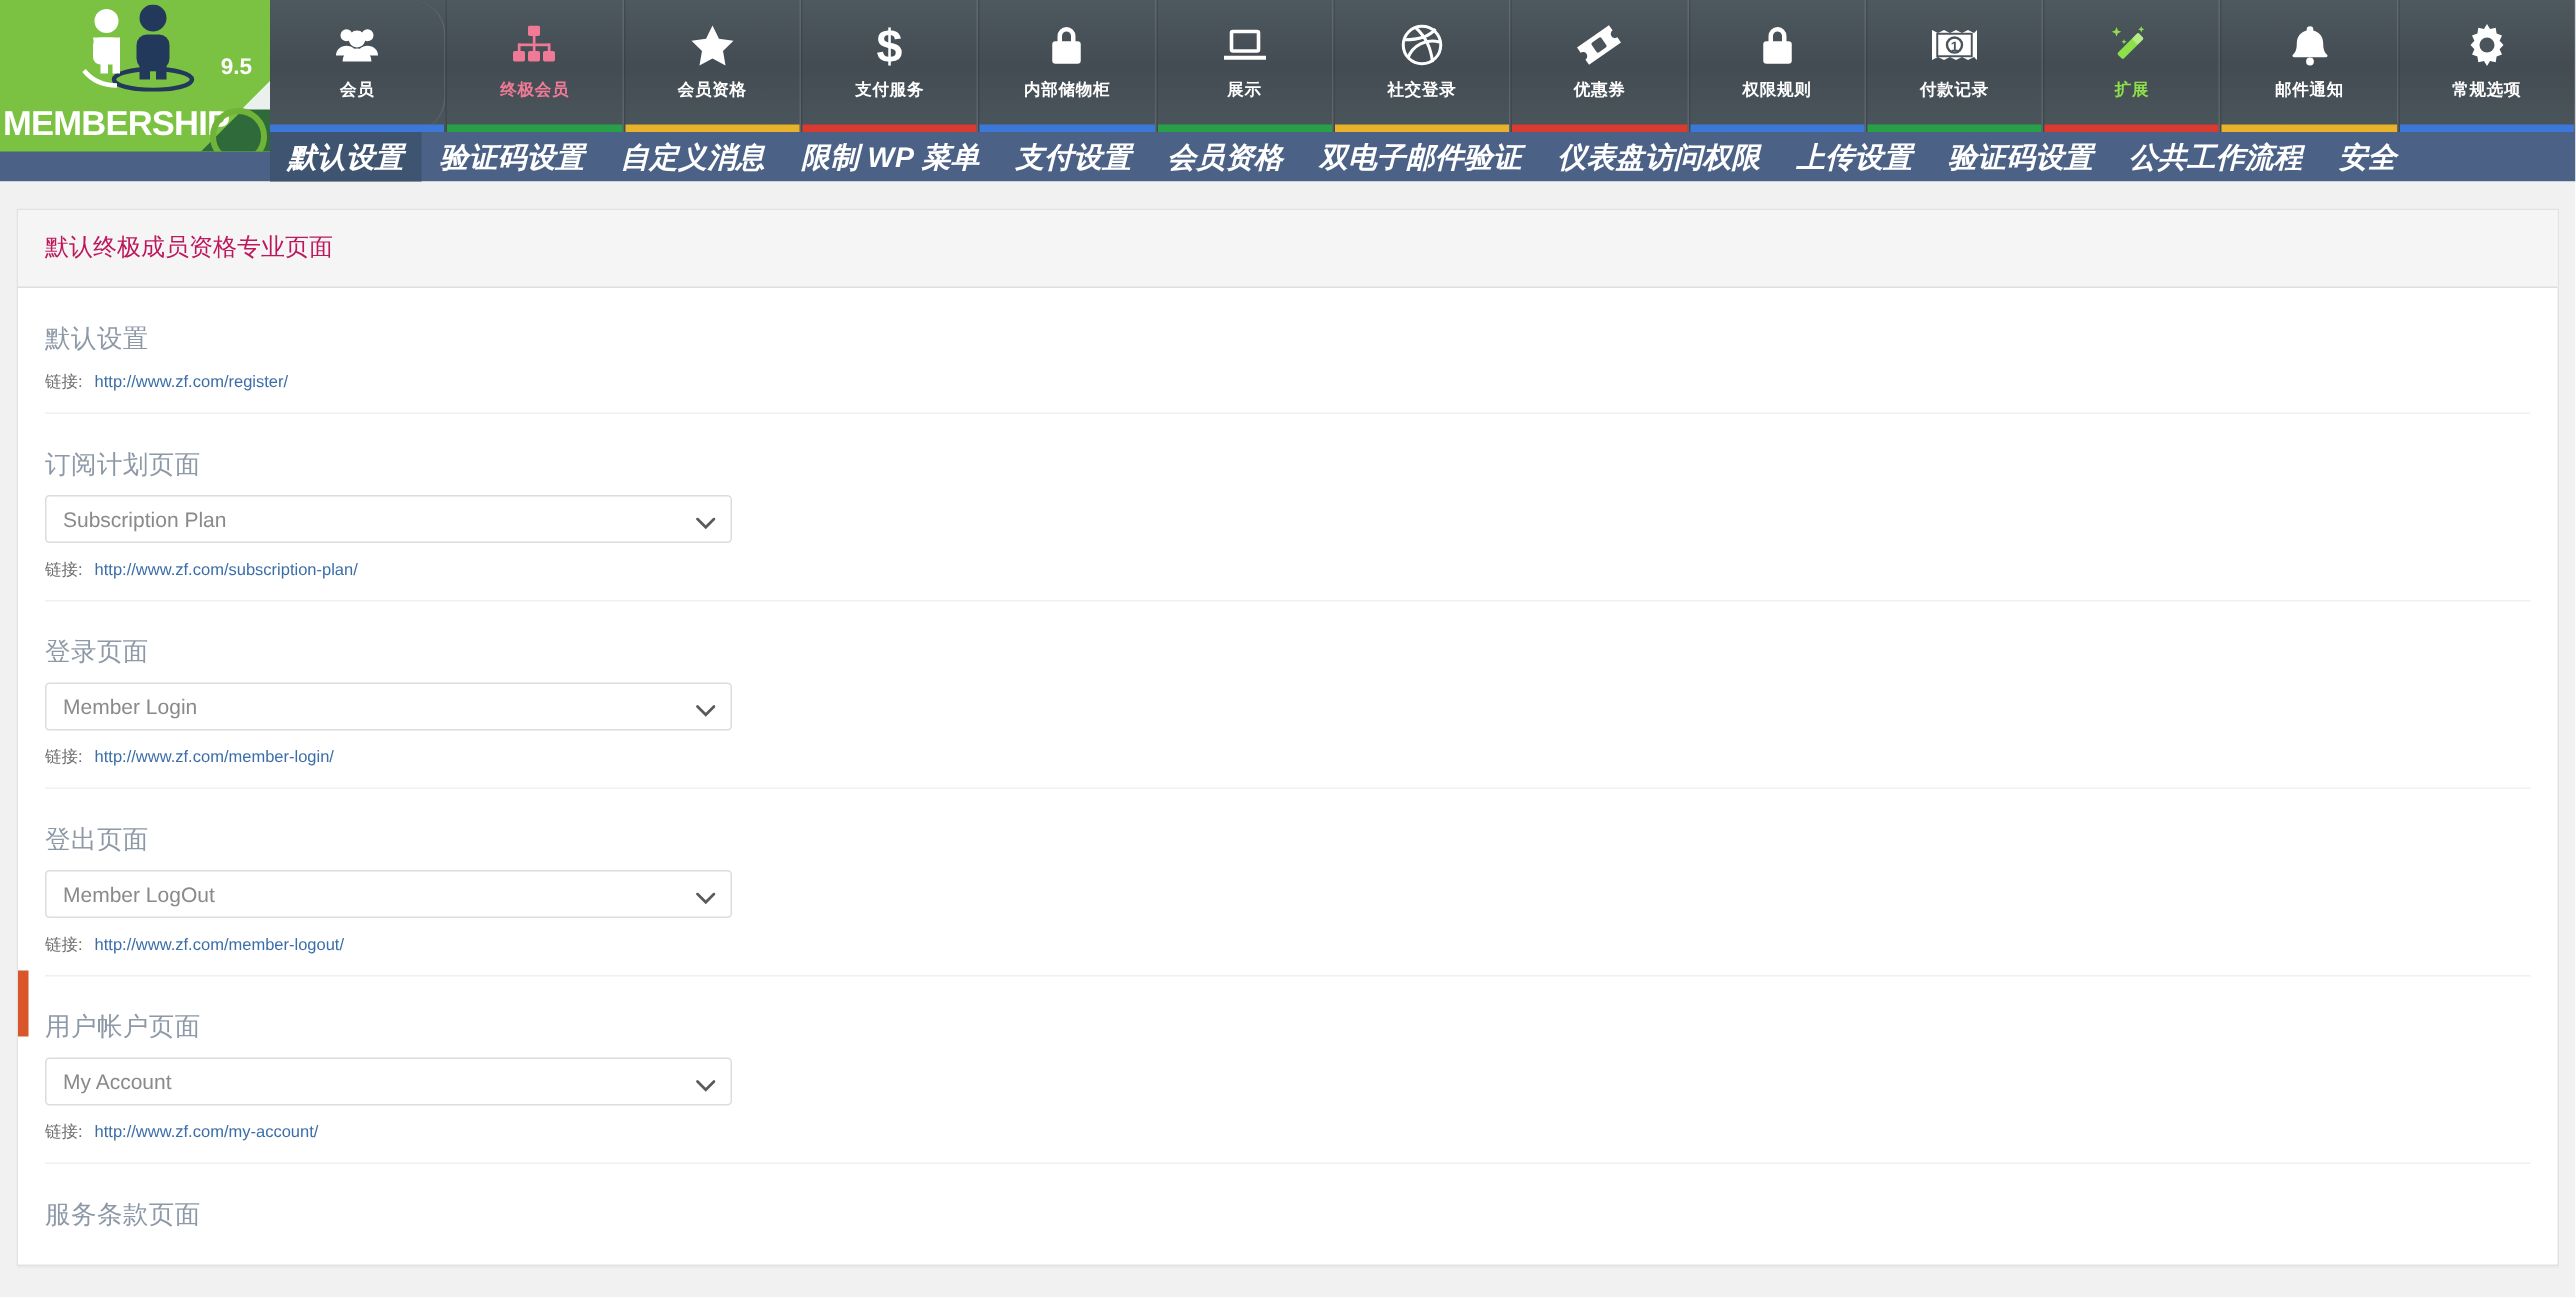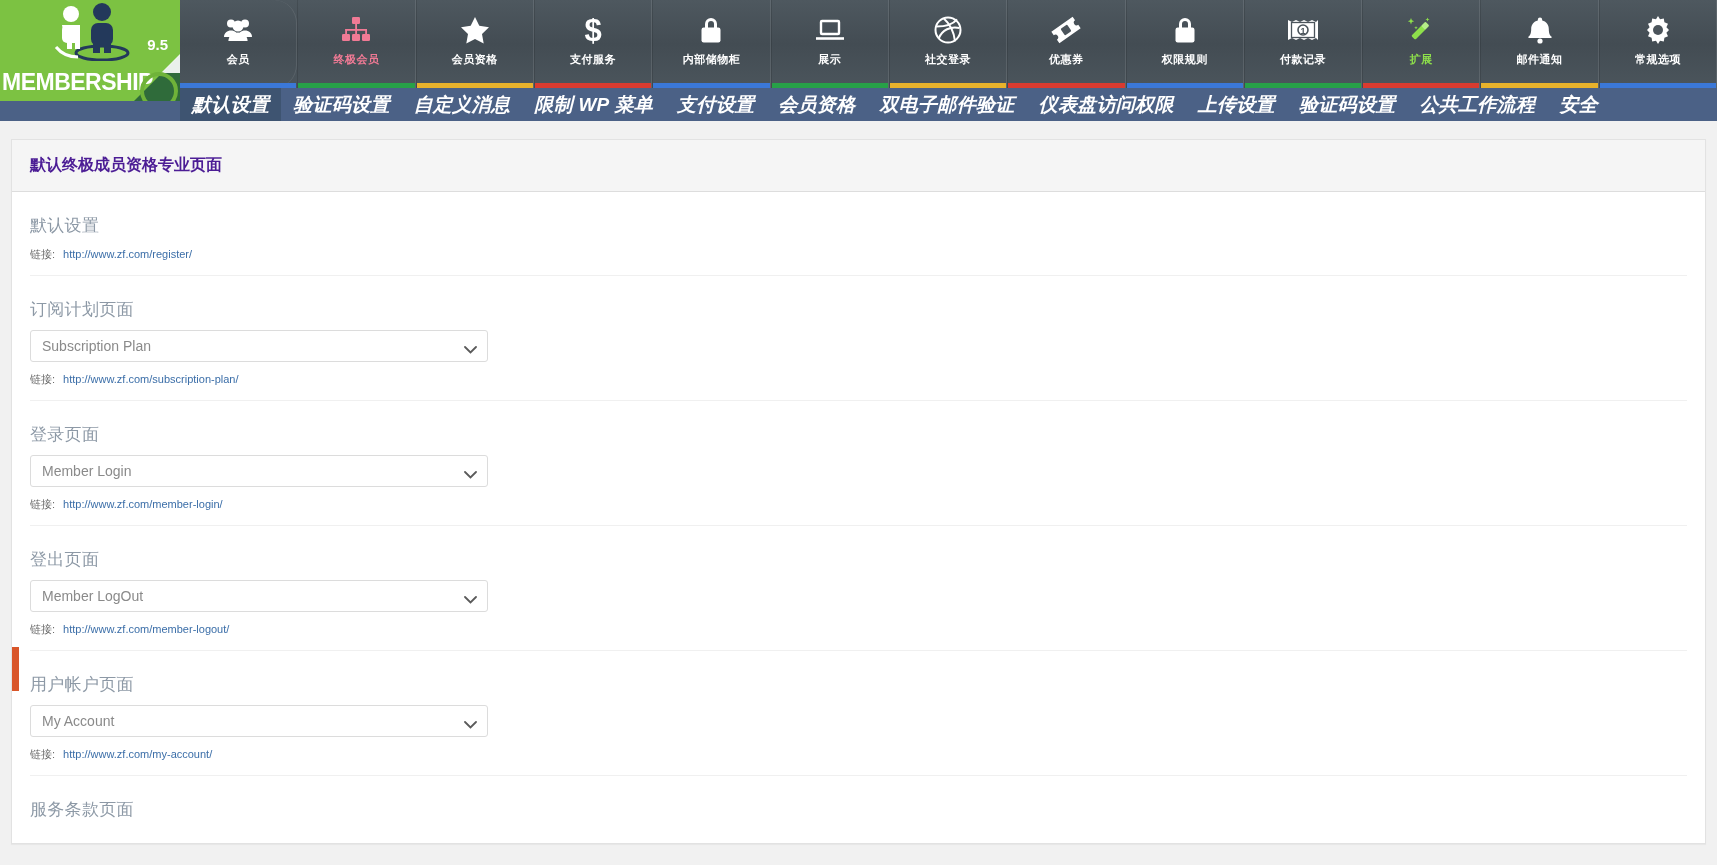--- a/index.html
+++ b/index.html
@@ -166,22 +166,22 @@
   .panel-head {
     height: 52px;
     display: flex;
     align-items: center;
     padding: 0 18px;
     background: #f5f5f5;
     border-bottom: 1px solid #dddddd;
   }
   .panel-title {
     font-size: 16px;
-    font-weight: bold;
-    color: #4c1d95;
+    font-weight: normal;
+    color: #be185d;
   }
   .panel-body { padding: 0 18px; position: relative; }
 
   .field-row {
     padding: 22px 0 13px 0;
     border-bottom: 1px solid #f0f0f0;
     position: relative;
   }
   .field-row:last-child { border-bottom: none; }
   .field-label {

